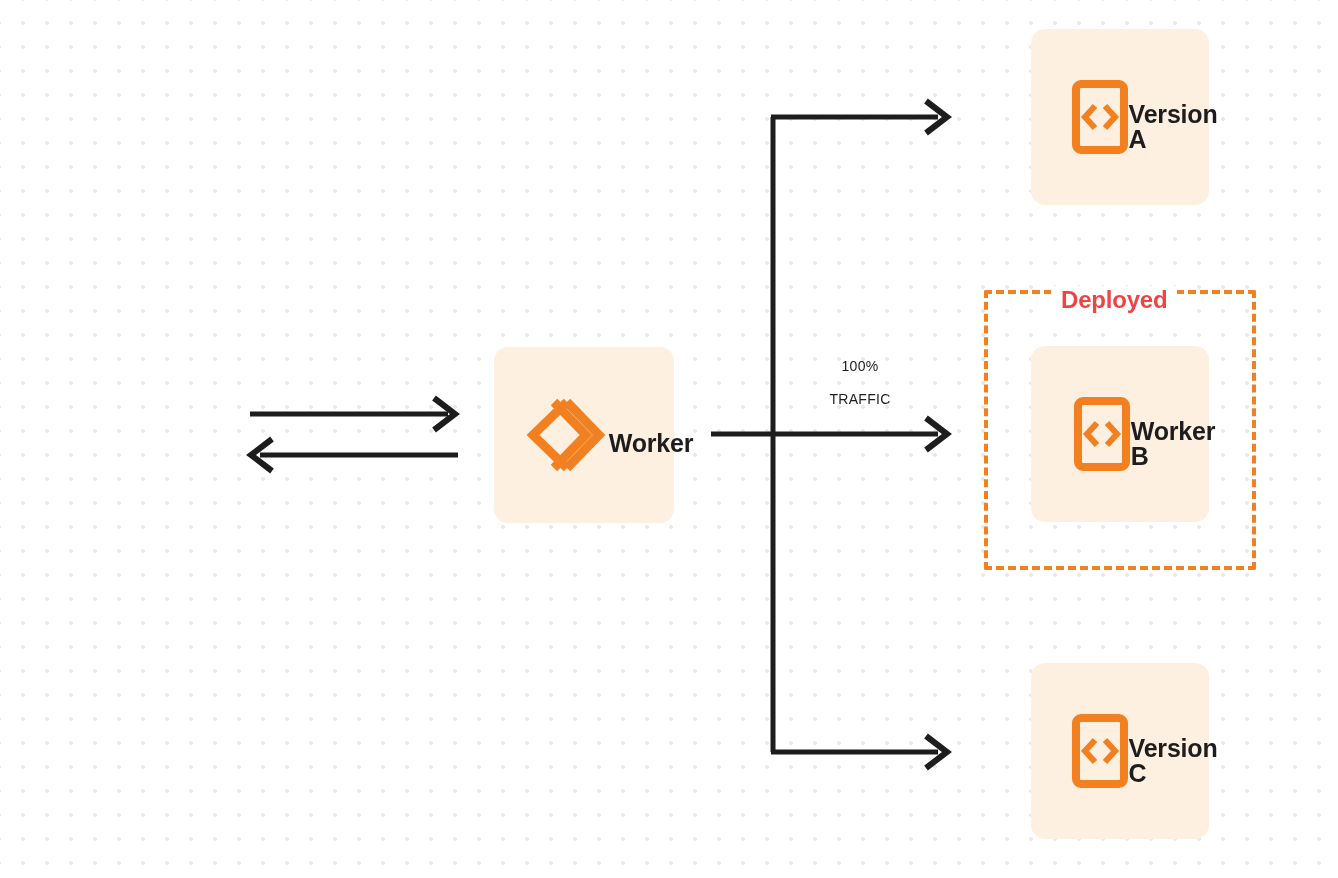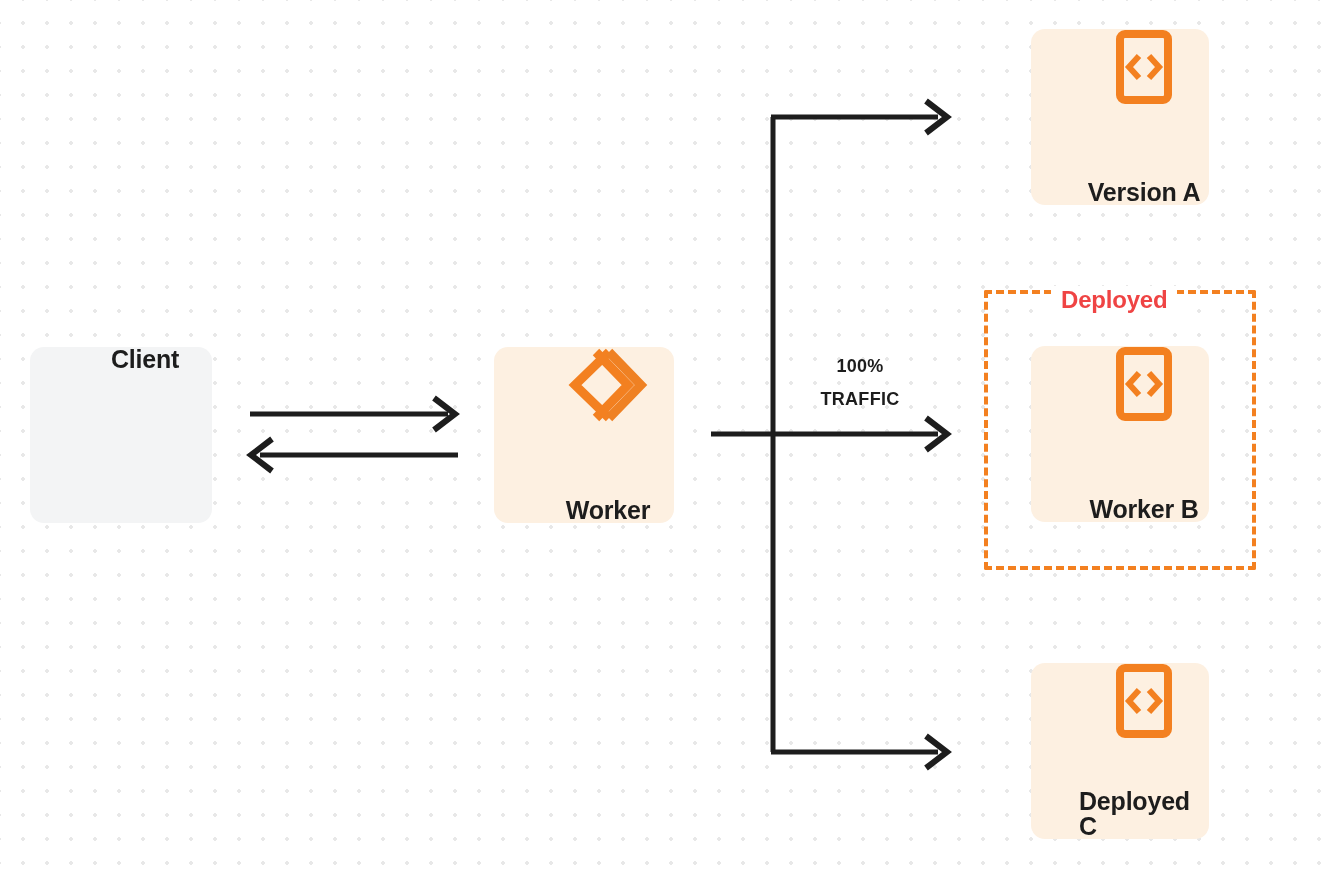--- a/index.html
+++ b/index.html
@@ -16,23 +16,23 @@
     background-image: radial-gradient(circle, #e8e8e8 1.6px, rgba(255,255,255,0) 1.7px);
     background-size: 24px 24px;
     background-position: 11px 11px;
     font-family: "Liberation Sans", sans-serif;
   }
 
   
   .node {
     position: absolute;
     display: flex;
-    flex-direction: column;
+    flex-direction: row;
     align-items: center;
-    justify-content: space-between;
+    justify-content: center;
     border-radius: 14px;
     box-sizing: border-box;
     padding-left: 48px;
   }
   .node-label {
     font-size: 25px;
     font-weight: 700;
     color: #1d1d1d;
     letter-spacing: -0.2px;
     line-height: 1;
@@ -110,22 +110,22 @@
     pointer-events: none;
   }
 
   
   #traffic-label {
     position: absolute;
     left: 790px;
     top: 350px;
     width: 140px;
     text-align: center;
-    font-size: 18px;
-    font-weight: 700;
+    font-size: 14px;
+    font-weight: 400;
     color: #1d1d1d;
     line-height: 33px;
     letter-spacing: 0.3px;
   }
   #traffic-label .traffic-line { display: block; }
 </style>
 </head>
 <body>
 
 <div id="canvas">
@@ -164,23 +164,20 @@
   </svg>
 
   <div id="traffic-label">
     <span class="traffic-line">100%</span>
     <span class="traffic-line">TRAFFIC</span>
   </div>
 
   <div id="deployed-group"></div>
   <div id="deployed-label">Deployed</div>
 
-  <div id="client-node" class="node">
-    <span class="node-label">Client</span>
-  </div>
 
   <div id="worker-node" class="node">
     <span class="icon-wrap">
       <svg width="86" height="76" viewBox="0 0 86 76" xmlns="http://www.w3.org/2000/svg">
 
         <polyline points="44,5 10,38 44,71" fill="none" stroke="#f38020" stroke-width="9" stroke-linejoin="miter" stroke-linecap="butt"></polyline>
 
         <polyline points="44,5 76,38 44,71" fill="none" stroke="#ef8123" stroke-width="9" stroke-linejoin="miter" stroke-linecap="butt"></polyline>
 
         <polyline points="31,5 63,38 31,71" fill="none" stroke="#f38020" stroke-width="9" stroke-linejoin="miter" stroke-linecap="butt"></polyline>
@@ -212,16 +209,16 @@
   </div>
 
   <div id="version-c-node" class="node version-node">
     <span class="icon-wrap">
       <svg width="58" height="76" viewBox="0 0 58 76" xmlns="http://www.w3.org/2000/svg">
         <rect x="5" y="5" width="48" height="66" rx="5" ry="5" fill="none" stroke="#f38020" stroke-width="8"></rect>
         <polyline points="24,27 14,38 24,49" fill="none" stroke="#f38020" stroke-width="6" stroke-linejoin="miter" stroke-linecap="butt"></polyline>
         <polyline points="34,27 44,38 34,49" fill="none" stroke="#f38020" stroke-width="6" stroke-linejoin="miter" stroke-linecap="butt"></polyline>
       </svg>
     </span>
-    <span class="node-label">Deployed C</span>
+    <span class="node-label">Version C</span>
   </div>
 
 </div>
 
 </body></html>

